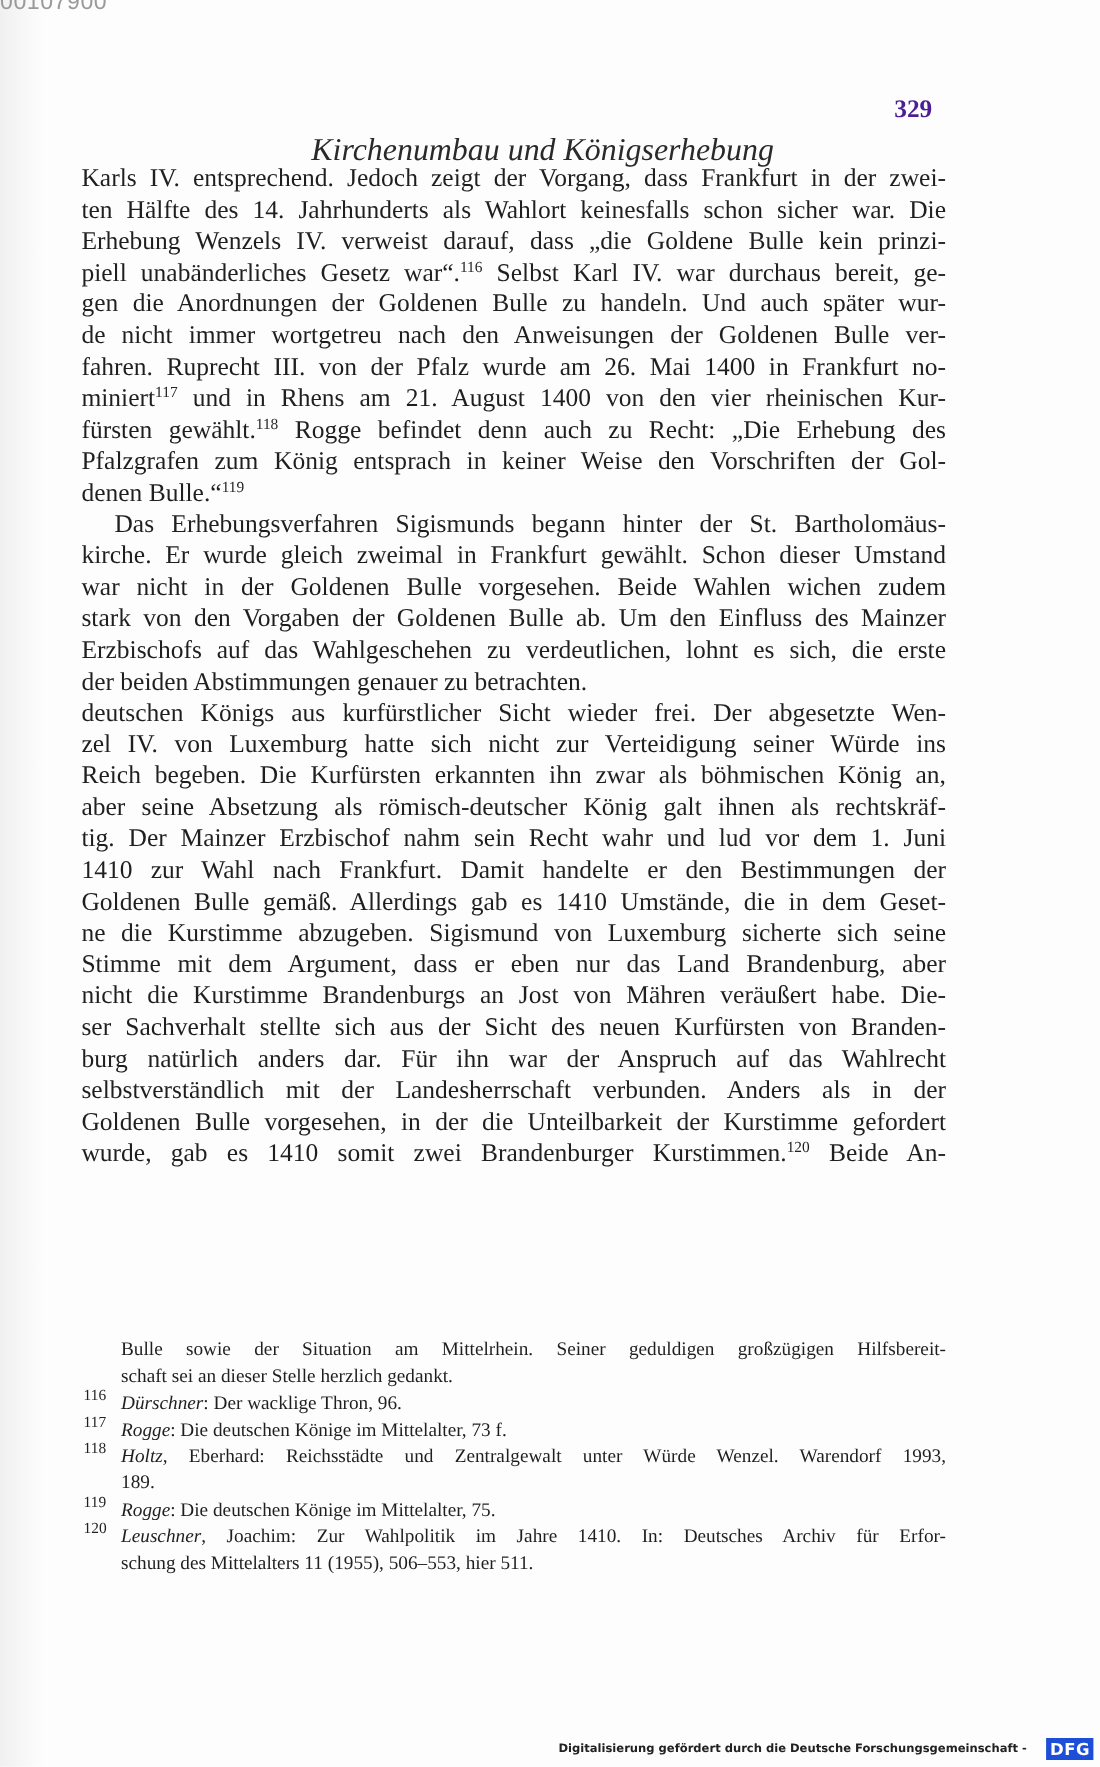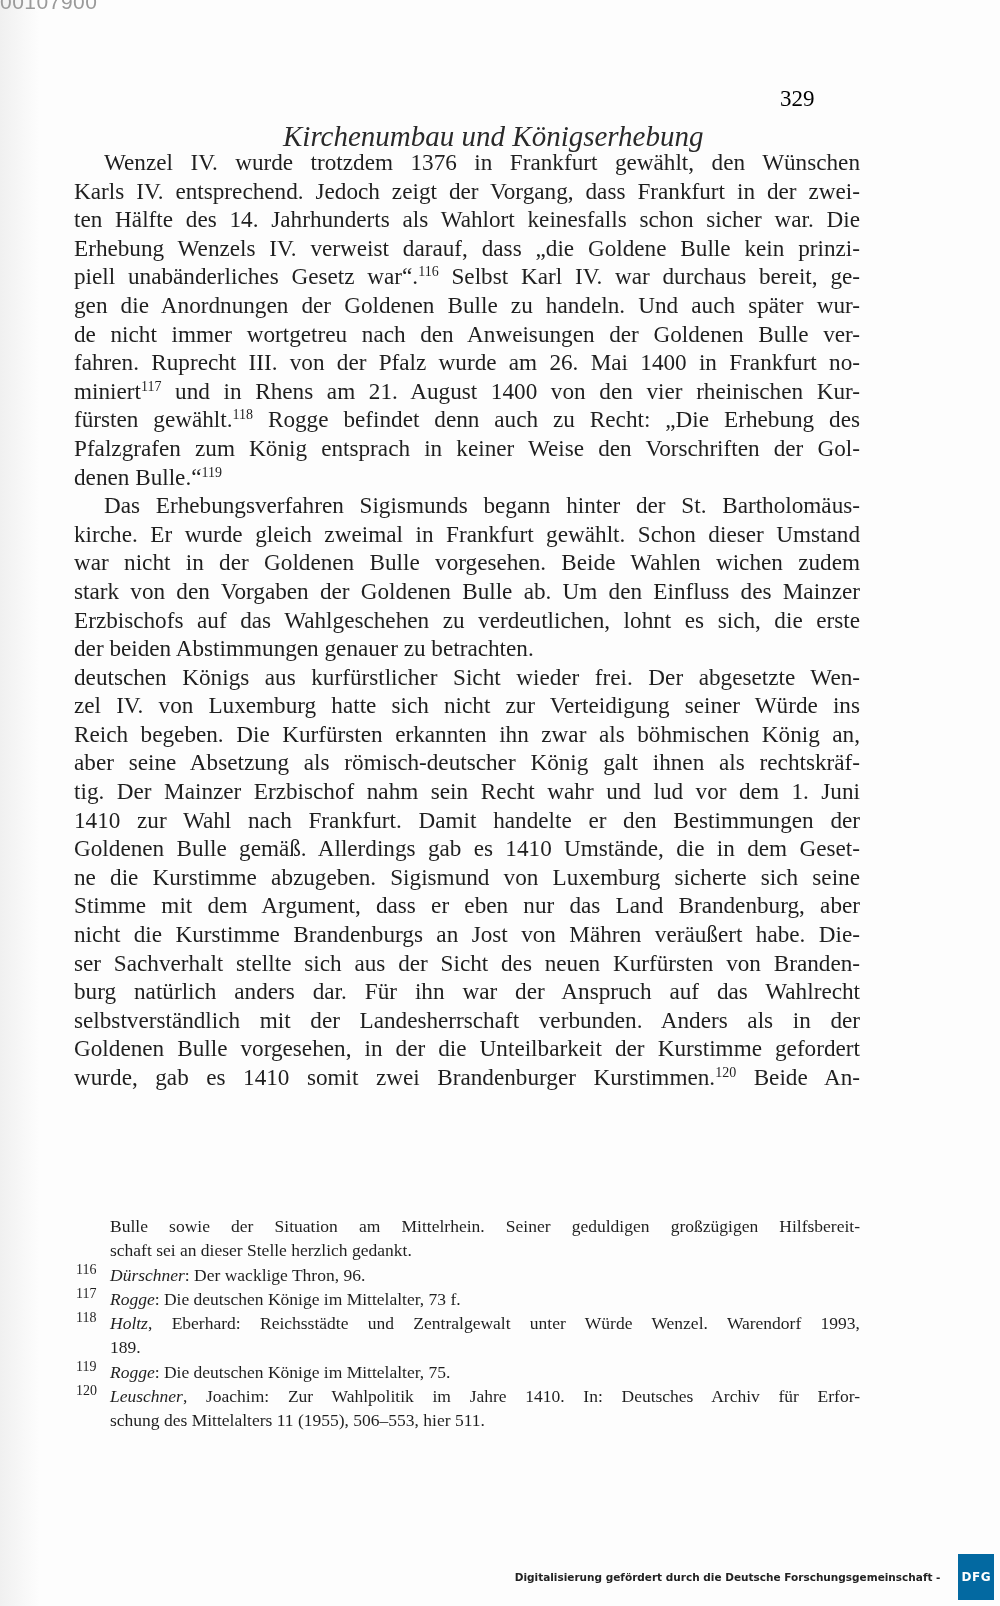--- a/index.html
+++ b/index.html
@@ -12,22 +12,22 @@
   .scan-id {
     position: absolute; left: 0; top: -10px;
     font-family: "Liberation Sans", "DejaVu Sans", sans-serif;
     font-size: 21px; color: #9a9a9a; letter-spacing: 0.5px;
   }
   .running-head {
     position: absolute; left: 283px; top: 86px;
     font-style: italic; font-size: 29px; color: #2a2a2a; margin-top: 34px;
   }
   .page-number {
-    position: absolute; left: 780px; top: 86px;
-    font-size: 23px; color: #000000;
+    position: absolute; left: 813px; top: 86px;
+    font-size: 23px; color: #4c1d95; font-weight: bold;
   }
   .body-text {
     position: absolute; left: 74px; top: 148px; width: 786px;
     font-size: 23.2px; line-height: 28.6px;
   }
   .line {
     display: block; white-space: nowrap; text-align: justify;
     text-align-last: justify; height: 28.6px;
   }
   .line.last { text-align-last: left; }
@@ -45,40 +45,39 @@
     position: absolute; left: 0; top: -5px; font-size: 14px;
   }
   .fn-author { font-style: italic; }
   .dfg-footer {
     position: absolute; right: 6px; bottom: 6px;
     font-family: "DejaVu Sans", "Liberation Sans", sans-serif;
     font-size: 10.5px; font-weight: bold; color: #222;
     display: flex; align-items: center; gap: 18px;
   }
   .dfg-logo {
-    background: #0369a1; color: #fff; font-size: 12px; font-weight: bold;
-    padding: 16px 3px; letter-spacing: 0.5px;
+    background: #1d4ed8; color: #fff; font-size: 15px; font-weight: bold;
+    padding: 1px 3px; letter-spacing: 0.5px;
   }
   .shadow-left {
     position: absolute; left: 0; top: 0; bottom: 0; width: 40px;
     background: linear-gradient(to right, #f0f0f0, rgba(253,253,253,0));
   }
 </style>
 </head>
 <body>
 
 <div class="shadow-left"></div>
 
 <div class="scan-id">00107900</div>
 
 <div class="running-head">Kirchenumbau und Königserhebung</div>
 <div class="page-number">329</div>
 
 <div class="body-text" id="body-text">
-    <span class="line indent">Wenzel IV. wurde trotzdem 1376 in Frankfurt gewählt, den Wünschen</span>
     <span class="line">Karls IV. entsprechend. Jedoch zeigt der Vorgang, dass Frankfurt in der zwei-</span>
     <span class="line">ten Hälfte des 14. Jahrhunderts als Wahlort keinesfalls schon sicher war. Die</span>
     <span class="line">Erhebung Wenzels IV. verweist darauf, dass „die Goldene Bulle kein prinzi-</span>
     <span class="line"><span>piell unabänderliches Gesetz war“.</span><sup class="fn">116</sup><span> Selbst Karl IV. war durchaus bereit, ge-</span></span>
     <span class="line">gen die Anordnungen der Goldenen Bulle zu handeln. Und auch später wur-</span>
     <span class="line">de nicht immer wortgetreu nach den Anweisungen der Goldenen Bulle ver-</span>
     <span class="line">fahren. Ruprecht III. von der Pfalz wurde am 26. Mai 1400 in Frankfurt no-</span>
     <span class="line"><span>miniert</span><sup class="fn">117</sup><span> und in Rhens am 21. August 1400 von den vier rheinischen Kur-</span></span>
     <span class="line"><span>fürsten gewählt.</span><sup class="fn">118</sup><span> Rogge befindet denn auch zu Recht: „Die Erhebung des</span></span>
     <span class="line">Pfalzgrafen zum König entsprach in keiner Weise den Vorschriften der Gol-</span>

